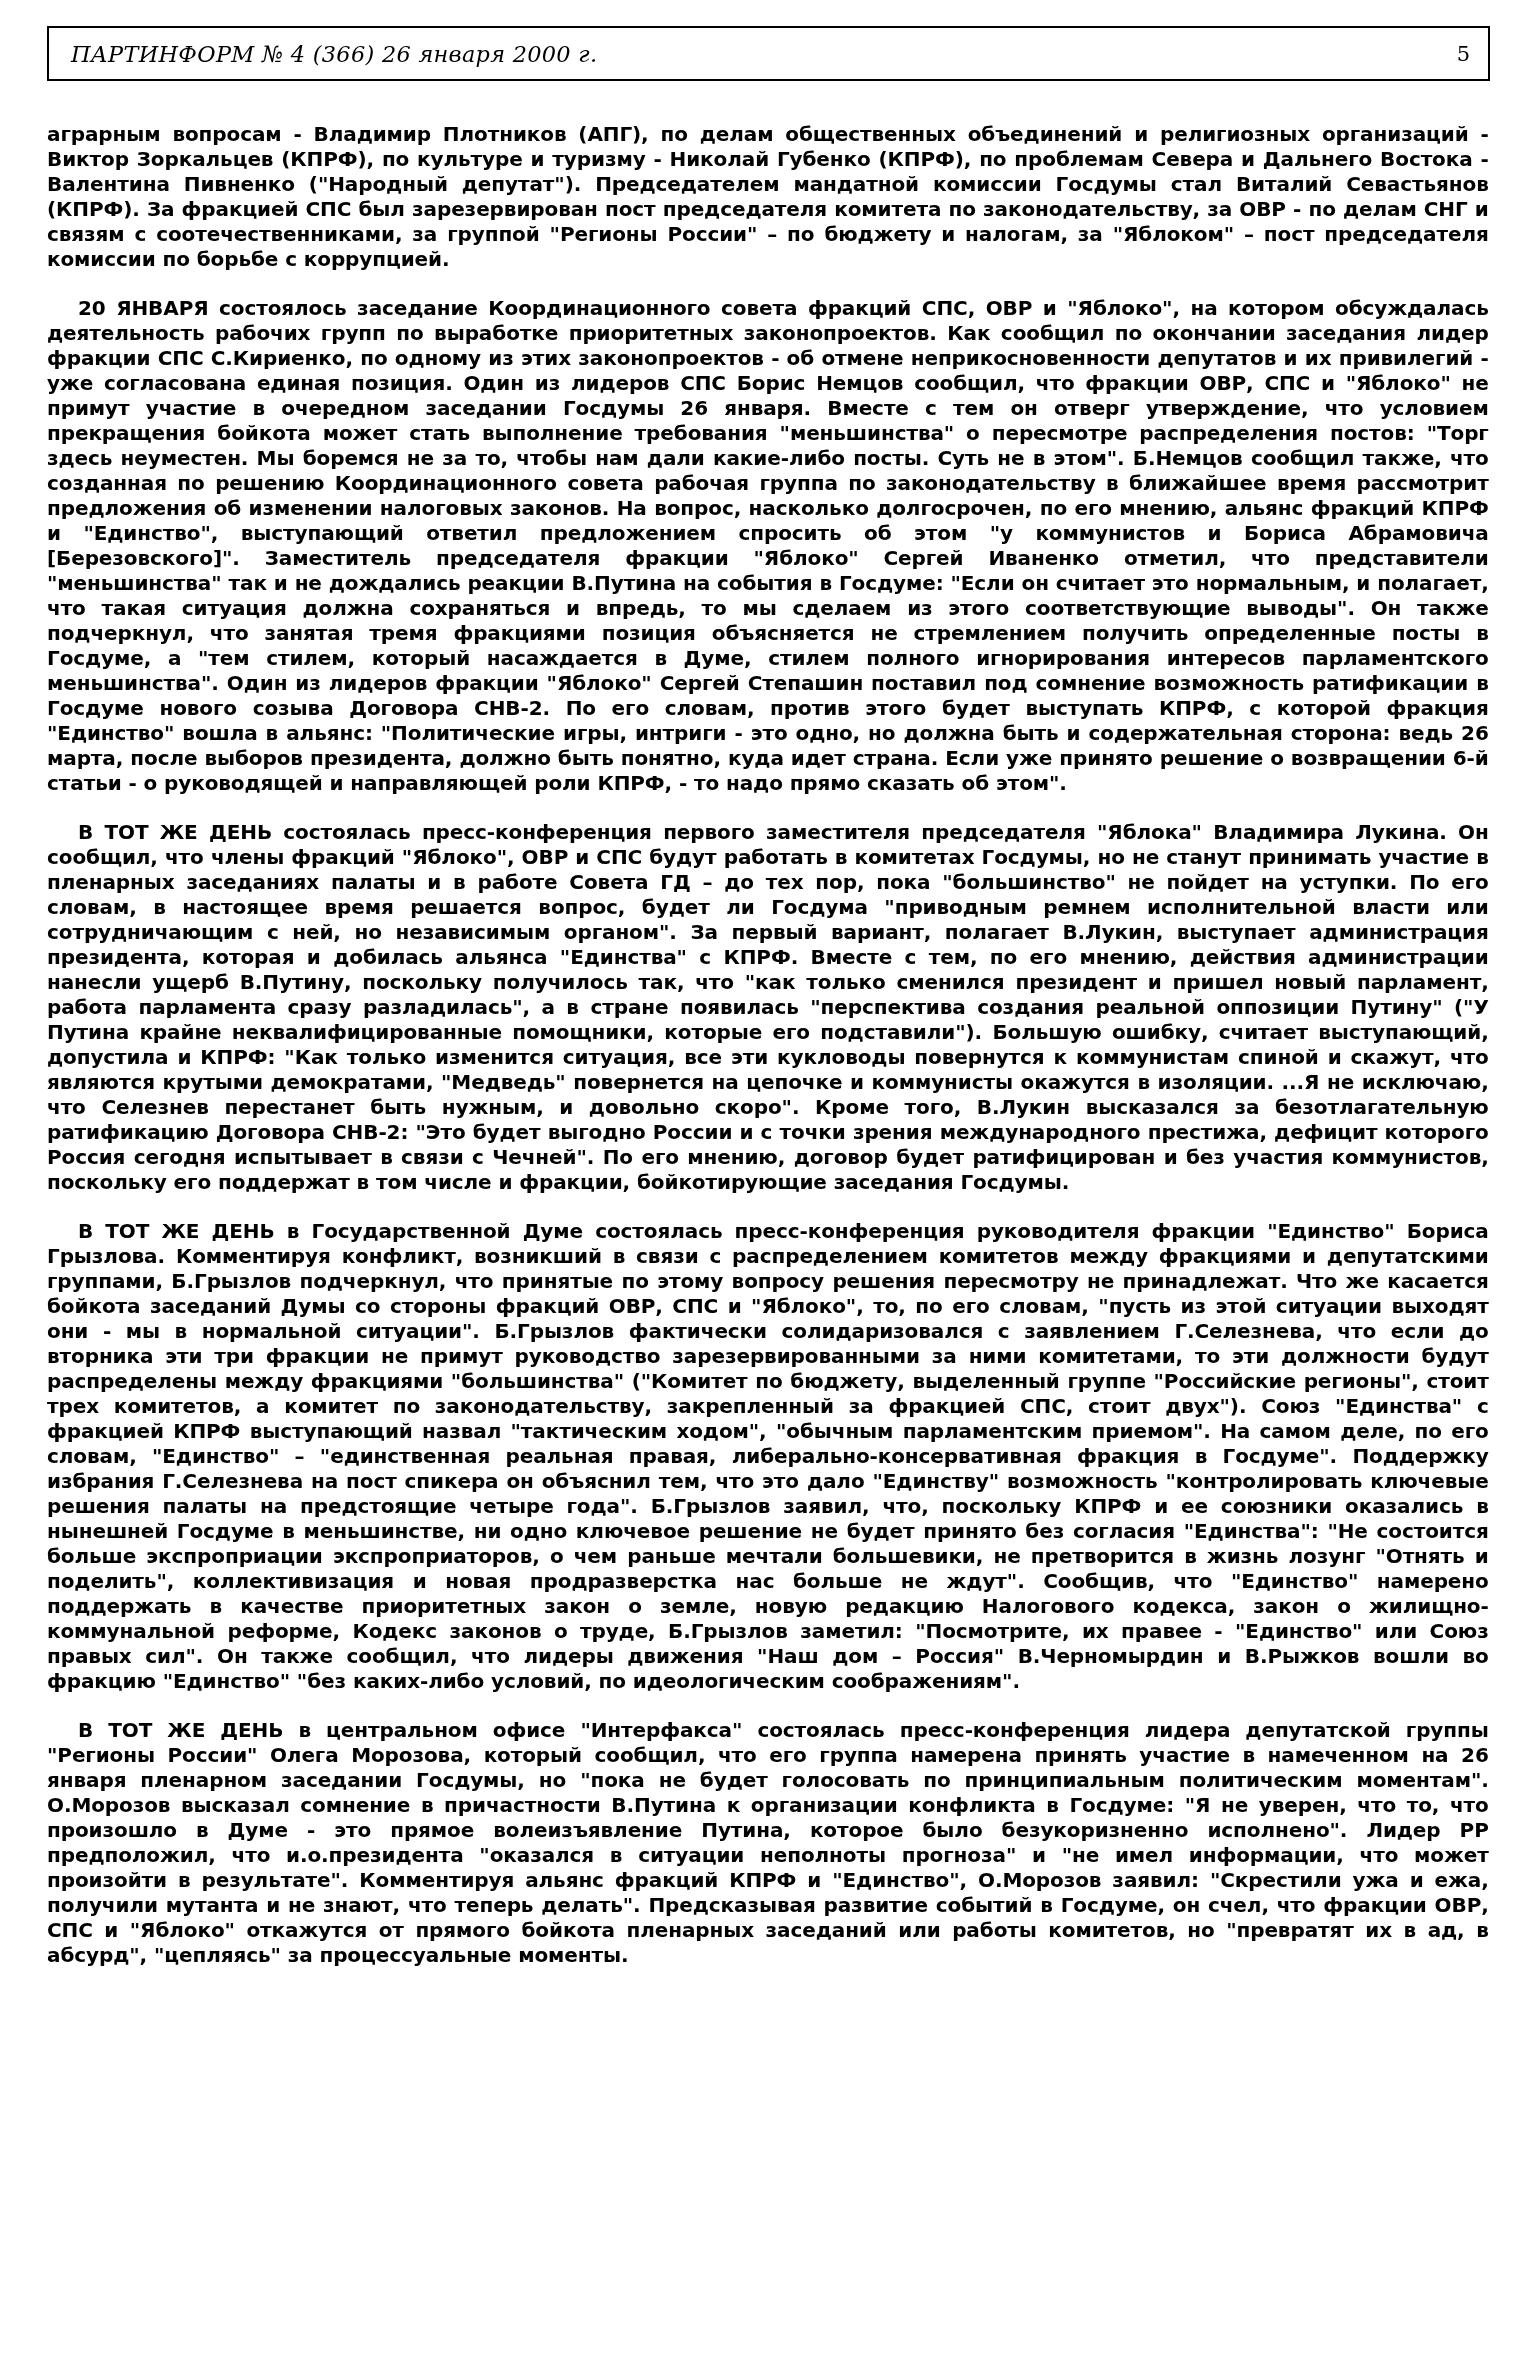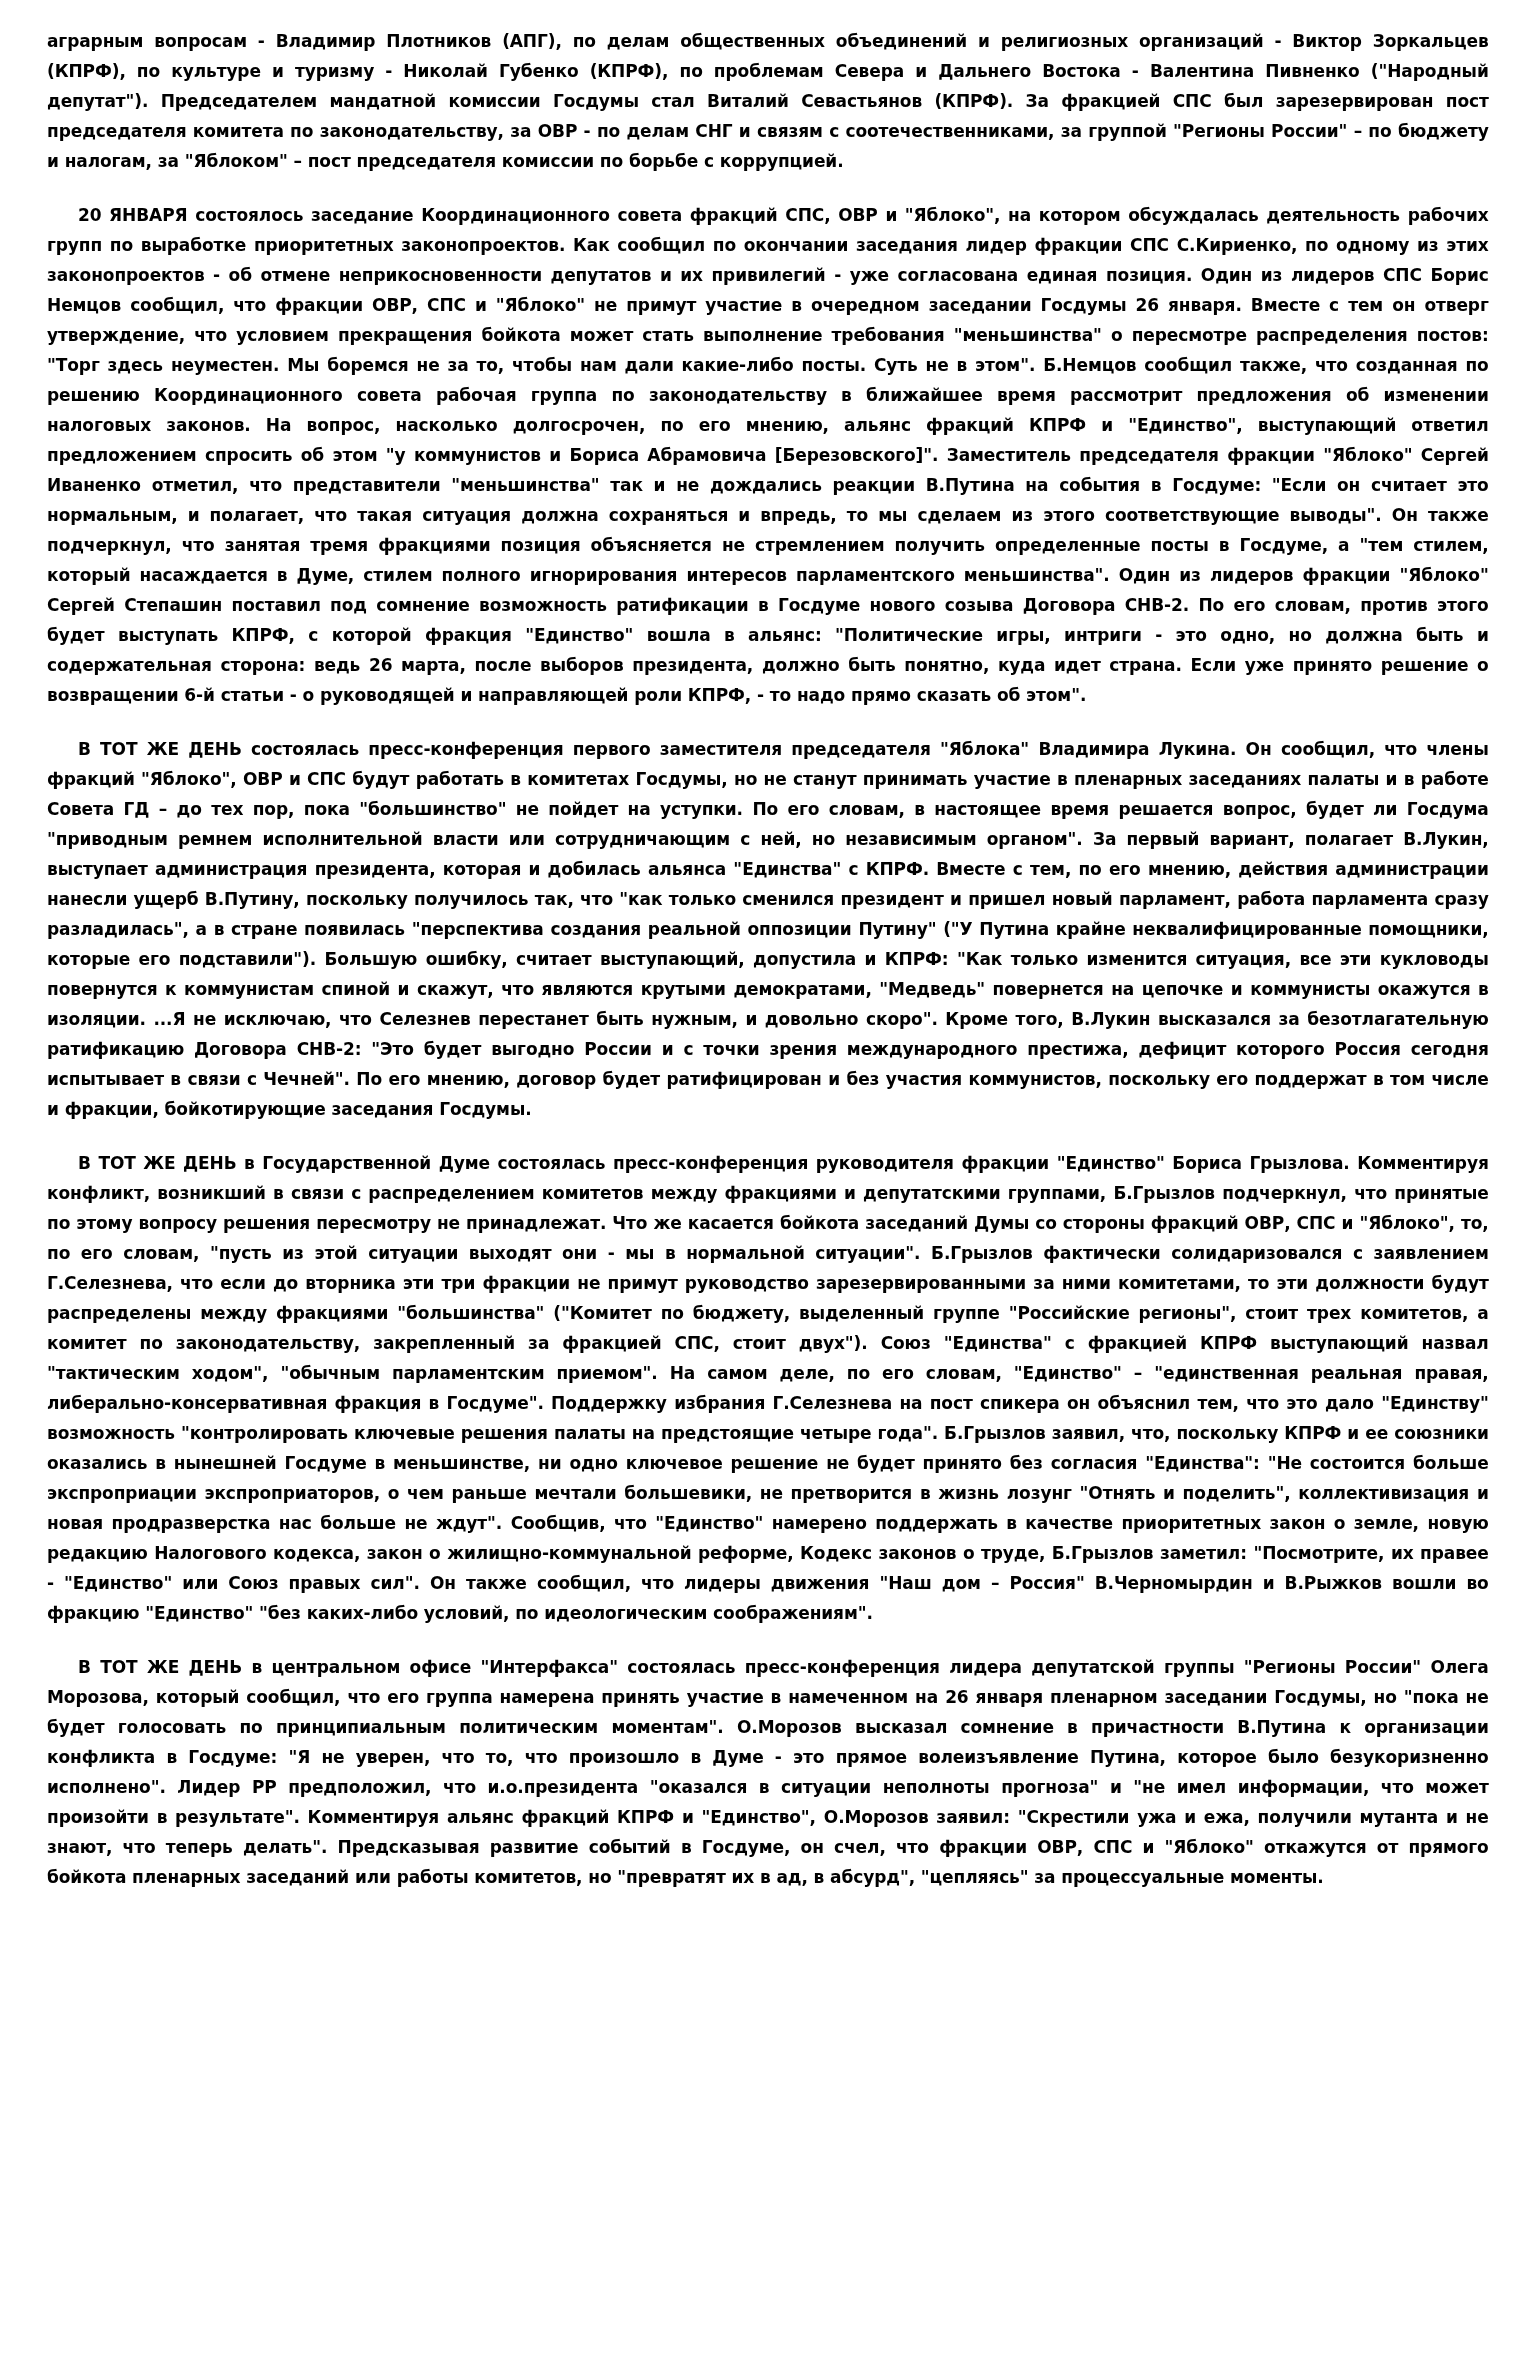--- a/index.html
+++ b/index.html
@@ -38,41 +38,45 @@
     letter-spacing: 0.3px;
     white-space: nowrap;
   }
   .header-page-number {
     font-family: "DejaVu Serif", serif;
     font-size: 21px;
     font-weight: 400;
   }
   .body-text {
     font-family: "DejaVu Sans", sans-serif;
-    font-size: 17px;
+    font-size: 20px;
     font-weight: 700;
-    line-height: 30px;
+    line-height: 25px;
     text-align: justify;
     text-justify: inter-word;
     letter-spacing: -0.1px;
     padding-right: 1.3px;
   }
   .body-text p {
     margin: 0;
   }
   .body-text p.indent {
     text-indent: 31px;
     margin-top: 24px;
   }
 </style>
 </head>
 <body>
 
 <div class="page">
 
+  <div class="header-bar">
+    <div class="header-title">ПАРТИНФОРМ № 4 (366) 26 января 2000 г.</div>
+    <div class="header-page-number">5</div>
+  </div>
 
   <div class="body-text">
     <p>аграрным вопросам - Владимир Плотников (АПГ), по делам общественных объединений и религиозных организаций - Виктор Зоркальцев (КПРФ), по культуре и туризму - Николай Губенко (КПРФ), по проблемам Севера и Дальнего Востока - Валентина Пивненко ("Народный депутат"). Председателем мандатной комиссии Госдумы стал Виталий Севастьянов (КПРФ). За фракцией СПС был зарезервирован пост председателя комитета по законодательству, за ОВР - по делам СНГ и связям с соотечественниками, за группой "Регионы России" – по бюджету и налогам, за "Яблоком" – пост председателя комиссии по борьбе с коррупцией.</p>
     <p class="indent">20 ЯНВАРЯ состоялось заседание Координационного совета фракций СПС, ОВР и "Яблоко", на котором обсуждалась деятельность рабочих групп по выработке приоритетных законопроектов. Как сообщил по окончании заседания лидер фракции СПС С.Кириенко, по одному из этих законопроектов - об отмене неприкосновенности депутатов и их привилегий - уже согласована единая позиция. Один из лидеров СПС Борис Немцов сообщил, что фракции ОВР, СПС и "Яблоко" не примут участие в очередном заседании Госдумы 26 января. Вместе с тем он отверг утверждение, что условием прекращения бойкота может стать выполнение требования "меньшинства" о пересмотре распределения постов: "Торг здесь неуместен. Мы боремся не за то, чтобы нам дали какие-либо посты. Суть не в этом". Б.Немцов сообщил также, что созданная по решению Координационного совета рабочая группа по законодательству в ближайшее время рассмотрит предложения об изменении налоговых законов. На вопрос, насколько долгосрочен, по его мнению, альянс фракций КПРФ и "Единство", выступающий ответил предложением спросить об этом "у коммунистов и Бориса Абрамовича [Березовского]". Заместитель председателя фракции "Яблоко" Сергей Иваненко отметил, что представители "меньшинства" так и не дождались реакции В.Путина на события в Госдуме: "Если он считает это нормальным, и полагает, что такая ситуация должна сохраняться и впредь, то мы сделаем из этого соответствующие выводы". Он также подчеркнул, что занятая тремя фракциями позиция объясняется не стремлением получить определенные посты в Госдуме, а "тем стилем, который насаждается в Думе, стилем полного игнорирования интересов парламентского меньшинства". Один из лидеров фракции "Яблоко" Сергей Степашин поставил под сомнение возможность ратификации в Госдуме нового созыва Договора СНВ-2. По его словам, против этого будет выступать КПРФ, с которой фракция "Единство" вошла в альянс: "Политические игры, интриги - это одно, но должна быть и содержательная сторона: ведь 26 марта, после выборов президента, должно быть понятно, куда идет страна. Если уже принято решение о возвращении 6-й статьи - о руководящей и направляющей роли КПРФ, - то надо прямо сказать об этом".</p>
     <p class="indent">В ТОТ ЖЕ ДЕНЬ состоялась пресс-конференция первого заместителя председателя "Яблока" Владимира Лукина. Он сообщил, что члены фракций "Яблоко", ОВР и СПС будут работать в комитетах Госдумы, но не станут принимать участие в пленарных заседаниях палаты и в работе Совета ГД – до тех пор, пока "большинство" не пойдет на уступки. По его словам, в настоящее время решается вопрос, будет ли Госдума "приводным ремнем исполнительной власти или сотрудничающим с ней, но независимым органом". За первый вариант, полагает В.Лукин, выступает администрация президента, которая и добилась альянса "Единства" с КПРФ. Вместе с тем, по его мнению, действия администрации нанесли ущерб В.Путину, поскольку получилось так, что "как только сменился президент и пришел новый парламент, работа парламента сразу разладилась", а в стране появилась "перспектива создания реальной оппозиции Путину" ("У Путина крайне неквалифицированные помощники, которые его подставили"). Большую ошибку, считает выступающий, допустила и КПРФ: "Как только изменится ситуация, все эти кукловоды повернутся к коммунистам спиной и скажут, что являются крутыми демократами, "Медведь" повернется на цепочке и коммунисты окажутся в изоляции. ...Я не исключаю, что Селезнев перестанет быть нужным, и довольно скоро". Кроме того, В.Лукин высказался за безотлагательную ратификацию Договора СНВ-2: "Это будет выгодно России и с точки зрения международного престижа, дефицит которого Россия сегодня испытывает в связи с Чечней". По его мнению, договор будет ратифицирован и без участия коммунистов, поскольку его поддержат в том числе и фракции, бойкотирующие заседания Госдумы.</p>
     <p class="indent">В ТОТ ЖЕ ДЕНЬ в Государственной Думе состоялась пресс-конференция руководителя фракции "Единство" Бориса Грызлова. Комментируя конфликт, возникший в связи с распределением комитетов между фракциями и депутатскими группами, Б.Грызлов подчеркнул, что принятые по этому вопросу решения пересмотру не принадлежат. Что же касается бойкота заседаний Думы со стороны фракций ОВР, СПС и "Яблоко", то, по его словам, "пусть из этой ситуации выходят они - мы в нормальной ситуации". Б.Грызлов фактически солидаризовался с заявлением Г.Селезнева, что если до вторника эти три фракции не примут руководство зарезервированными за ними комитетами, то эти должности будут распределены между фракциями "большинства" ("Комитет по бюджету, выделенный группе "Российские регионы", стоит трех комитетов, а комитет по законодательству, закрепленный за фракцией СПС, стоит двух"). Союз "Единства" с фракцией КПРФ выступающий назвал "тактическим ходом", "обычным парламентским приемом". На самом деле, по его словам, "Единство" – "единственная реальная правая, либерально-консервативная фракция в Госдуме". Поддержку избрания Г.Селезнева на пост спикера он объяснил тем, что это дало "Единству" возможность "контролировать ключевые решения палаты на предстоящие четыре года". Б.Грызлов заявил, что, поскольку КПРФ и ее союзники оказались в нынешней Госдуме в меньшинстве, ни одно ключевое решение не будет принято без согласия "Единства": "Не состоится больше экспроприации экспроприаторов, о чем раньше мечтали большевики, не претворится в жизнь лозунг "Отнять и поделить", коллективизация и новая продразверстка нас больше не ждут". Сообщив, что "Единство" намерено поддержать в качестве приоритетных закон о земле, новую редакцию Налогового кодекса, закон о жилищно-коммунальной реформе, Кодекс законов о труде, Б.Грызлов заметил: "Посмотрите, их правее - "Единство" или Союз правых сил". Он также сообщил, что лидеры движения "Наш дом – Россия" В.Черномырдин и В.Рыжков вошли во фракцию "Единство" "без каких-либо условий, по идеологическим соображениям".</p>
     <p class="indent">В ТОТ ЖЕ ДЕНЬ в центральном офисе "Интерфакса" состоялась пресс-конференция лидера депутатской группы "Регионы России" Олега Морозова, который сообщил, что его группа намерена принять участие в намеченном на 26 января пленарном заседании Госдумы, но "пока не будет голосовать по принципиальным политическим моментам". О.Морозов высказал сомнение в причастности В.Путина к организации конфликта в Госдуме: "Я не уверен, что то, что произошло в Думе - это прямое волеизъявление Путина, которое было безукоризненно исполнено". Лидер РР предположил, что и.о.президента "оказался в ситуации неполноты прогноза" и "не имел информации, что может произойти в результате". Комментируя альянс фракций КПРФ и "Единство", О.Морозов заявил: "Скрестили ужа и ежа, получили мутанта и не знают, что теперь делать". Предсказывая развитие событий в Госдуме, он счел, что фракции ОВР, СПС и "Яблоко" откажутся от прямого бойкота пленарных заседаний или работы комитетов, но "превратят их в ад, в абсурд", "цепляясь" за процессуальные моменты.</p>
   </div>
 
 </div>

